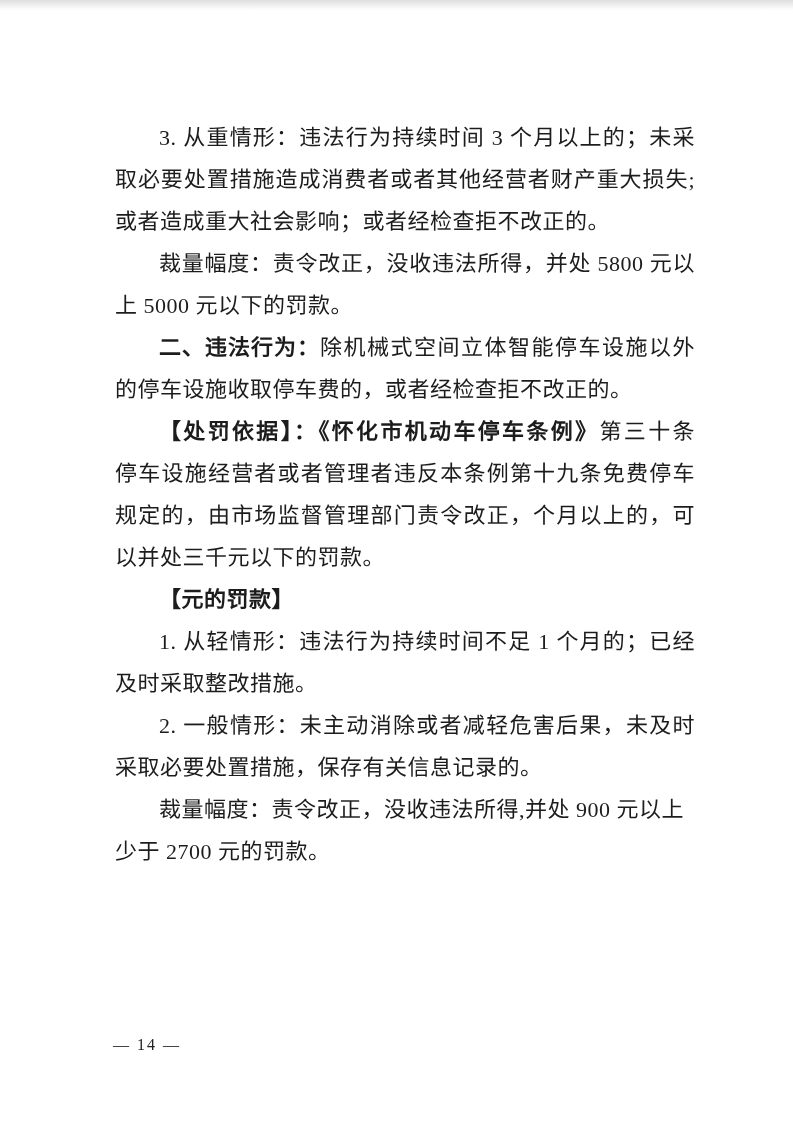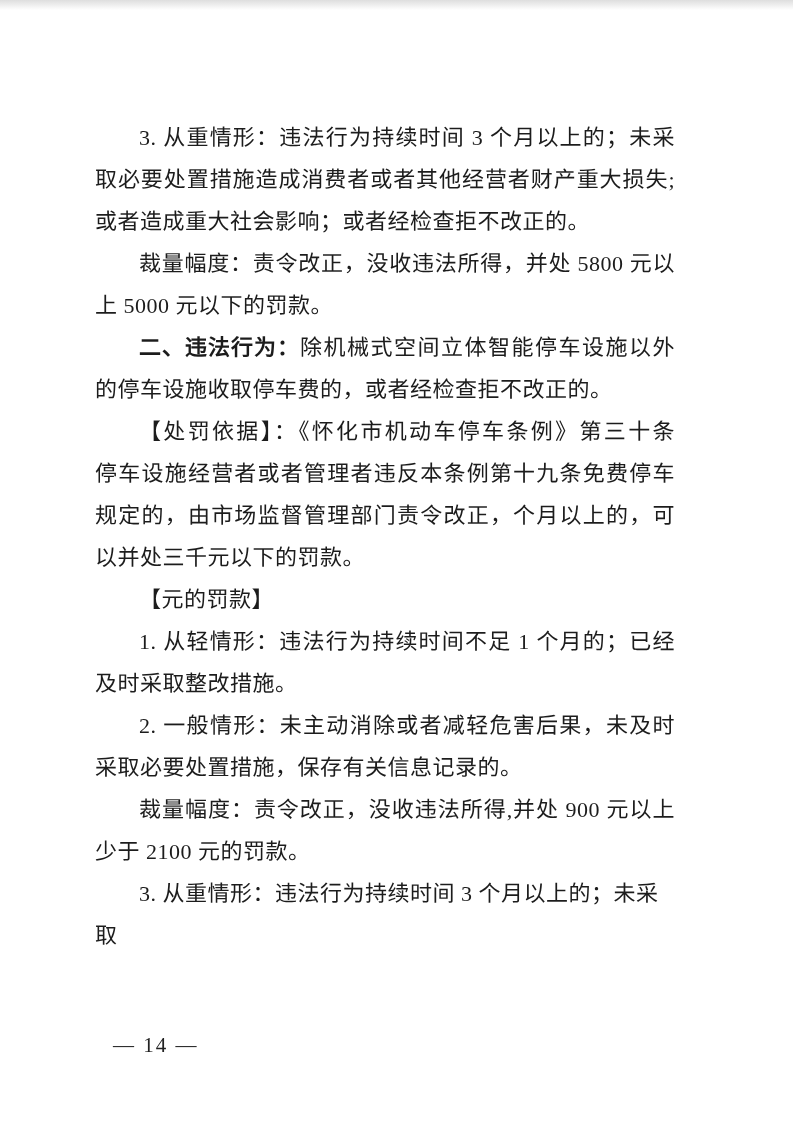--- a/index.html
+++ b/index.html
@@ -19,48 +19,48 @@
   
   .scan-edge {
     position: absolute;
     top: 0; left: 0; right: 0;
     height: 10px;
     background: linear-gradient(to bottom, rgba(160,160,160,0.35), rgba(255,255,255,0));
   }
   .text-block {
     position: absolute;
     top: 117px;
-    left: 95px;
+    left: 115px;
     width: 580px;
   }
   .para {
     margin: 0;
     font-size: 22px;
     line-height: 42px;
     text-align: justify;
     text-justify: inter-ideograph;
     text-indent: 2em;
     letter-spacing: 0.5px;
   }
   .para:last-child {
     text-align: left;
   }
   .hei-bold {
     font-family: Liberation Sans, sans-serif;
     font-weight: bold;
     letter-spacing: 0;
   }
   .song-bold {
-    font-weight: normal;
+    font-weight: bold;
   }
   .footer {
     position: absolute;
     left: 113px;
     top: 1031px;
-    font-size: 21px;
+    font-size: 16px;
     line-height: 28px;
     color: #222222;
     letter-spacing: 2px;
     text-align: left;
   }
 </style>
 </head>
 <body>
 
 <div class="page">
@@ -76,20 +76,19 @@
 
     <p class="para"><b class="song-bold">【处罚依据】：《怀化市机动车停车条例》</b><span>第三十条　停车设施经营者或者管理者违反本条例第十九条免费停车规定的，由市场监督管理部门责令改正，个月以上的，可以并处三千元以下的罚款。</span></p>
 
     <p class="para"><b class="song-bold">【元的罚款】</b></p>
 
     <p class="para"><span>1. 从轻情形：违法行为持续时间不足 1 个月的；已经及时采取整改措施。</span></p>
 
 
     <p class="para"><span>2. 一般情形：未主动消除或者减轻危害后果，未及时采取必要处置措施，保存有关信息记录的。</span></p>
 
-    <p class="para"><span>裁量幅度：责令改正，没收违法所得,并处 900 元以上少于 2100 元的罚款。</span></p>
+    <p class="para"><span>裁量幅度：责令改正，没收违法所得,并处 900 元以上少于 2700 元的罚款。</span></p>
 
-    <p class="para"><span>3. 从重情形：违法行为持续时间 3 个月以上的；未采取</span></p>
 
   </div>
 
   <div class="footer">— 14 —</div>
 </div>
 
 </body></html>

